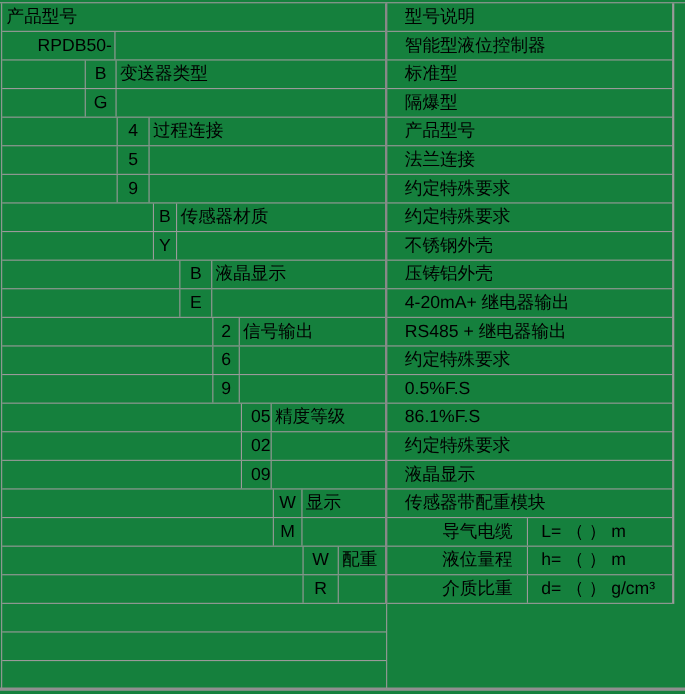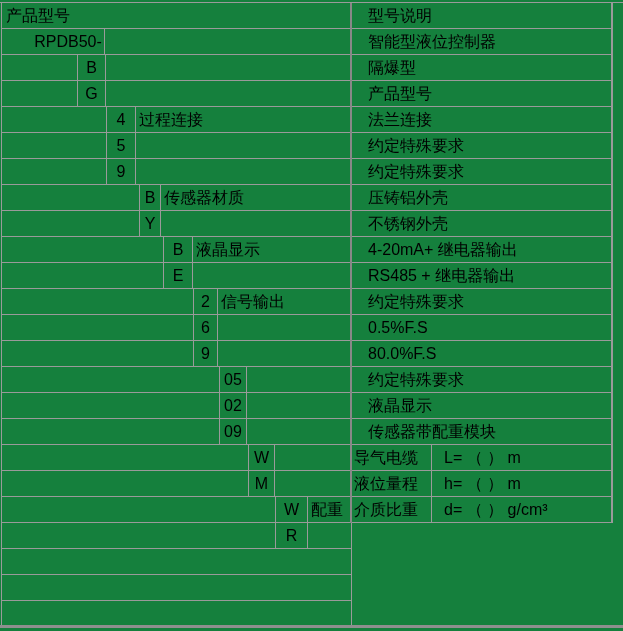--- a/index.html
+++ b/index.html
@@ -30,26 +30,26 @@
   .key{border-right:1px solid #9a9a9a;text-align:center;}
   .desc{flex:1;padding-left:3px;}
   .full{flex:1;padding-left:4px;}
 
   .lv0 .key{width:77px;text-align:center;padding-left:4px;margin-left:26px;}
   .lv1 .blank{width:76px;}  .lv1 .key{width:28px;}
   .lv2 .blank{width:105px;} .lv2 .key{width:29px;}
   .lv3 .blank{width:138px;} .lv3 .key{width:21px;}
   .lv4 .blank{width:162px;} .lv4 .key{width:29px;}
   .lv5 .blank{width:192px;} .lv5 .key{width:24px;}
-  .lv6 .blank{width:218px;} .lv6 .key{width:27px;}
+  .lv6 .blank{width:218px;} .lv6 .key{width:27px;text-align:right;}
   .lv7 .blank{width:247px;} .lv7 .key{width:26px;}
   .lv8 .blank{width:274px;} .lv8 .key{width:32px;}
 
   .rcell{flex:1;padding-left:16px;}
-  .flabel{width:80px;border-right:1px solid #9a9a9a;padding-left:2px;}
+  .flabel{width:80px;border-right:1px solid #9a9a9a;padding-left:2px;margin-left:48px;}
   .fvalue{flex:1;padding-left:12px;}
 </style>
 </head>
 <body>
 
 <div class="page">
   <div class="hline top-line"></div>
 
   <div class="block left-block">
     <div class="row">
@@ -57,20 +57,21 @@
     </div>
 
     <div class="row lv0">
       <div class="cell key">RPDB50-</div>
       <div class="cell desc"></div>
     </div>
 
     <div class="row lv1">
       <div class="cell blank"></div>
       <div class="cell key">B</div>
+      <div class="cell desc">变送器类型</div>
     </div>
     <div class="row lv1">
       <div class="cell blank"></div>
       <div class="cell key">G</div>
       <div class="cell desc"></div>
     </div>
 
     <div class="row lv2">
       <div class="cell blank"></div>
       <div class="cell key">4</div>
@@ -121,35 +122,37 @@
     </div>
     <div class="row lv5">
       <div class="cell blank"></div>
       <div class="cell key">9</div>
       <div class="cell desc"></div>
     </div>
 
     <div class="row lv6">
       <div class="cell blank"></div>
       <div class="cell key">05</div>
+      <div class="cell desc">精度等级</div>
     </div>
     <div class="row lv6">
       <div class="cell blank"></div>
       <div class="cell key">02</div>
       <div class="cell desc"></div>
     </div>
     <div class="row lv6">
       <div class="cell blank"></div>
       <div class="cell key">09</div>
       <div class="cell desc"></div>
     </div>
 
     <div class="row lv7">
       <div class="cell blank"></div>
       <div class="cell key">W</div>
+      <div class="cell desc">显示</div>
     </div>
     <div class="row lv7">
       <div class="cell blank"></div>
       <div class="cell key">M</div>
       <div class="cell desc"></div>
     </div>
 
     <div class="row lv8">
       <div class="cell blank"></div>
       <div class="cell key">W</div>
@@ -174,54 +177,57 @@
 
   <div class="block right-block">
     <div class="row">
       <div class="cell rcell">型号说明</div>
     </div>
 
     <div class="row">
         <div class="cell rcell">智能型液位控制器</div>
       </div>
     <div class="row">
+        <div class="cell rcell">标准型</div>
+      </div>
+    <div class="row">
         <div class="cell rcell">隔爆型</div>
       </div>
     <div class="row">
         <div class="cell rcell">产品型号</div>
       </div>
     <div class="row">
         <div class="cell rcell">法兰连接</div>
       </div>
     <div class="row">
         <div class="cell rcell">约定特殊要求</div>
       </div>
     <div class="row">
         <div class="cell rcell">约定特殊要求</div>
       </div>
     <div class="row">
+        <div class="cell rcell">不锈钢外壳</div>
+      </div>
+    <div class="row">
         <div class="cell rcell">压铸铝外壳</div>
       </div>
     <div class="row">
-        <div class="cell rcell">不锈钢外壳</div>
-      </div>
-    <div class="row">
         <div class="cell rcell">4-20mA+ 继电器输出</div>
       </div>
     <div class="row">
         <div class="cell rcell">RS485 + 继电器输出</div>
       </div>
     <div class="row">
         <div class="cell rcell">约定特殊要求</div>
       </div>
     <div class="row">
         <div class="cell rcell">0.5%F.S</div>
       </div>
     <div class="row">
-        <div class="cell rcell">80.0%F.S</div>
+        <div class="cell rcell">86.1%F.S</div>
       </div>
     <div class="row">
         <div class="cell rcell">约定特殊要求</div>
       </div>
     <div class="row">
         <div class="cell rcell">液晶显示</div>
       </div>
     <div class="row">
         <div class="cell rcell">传感器带配重模块</div>
       </div>

